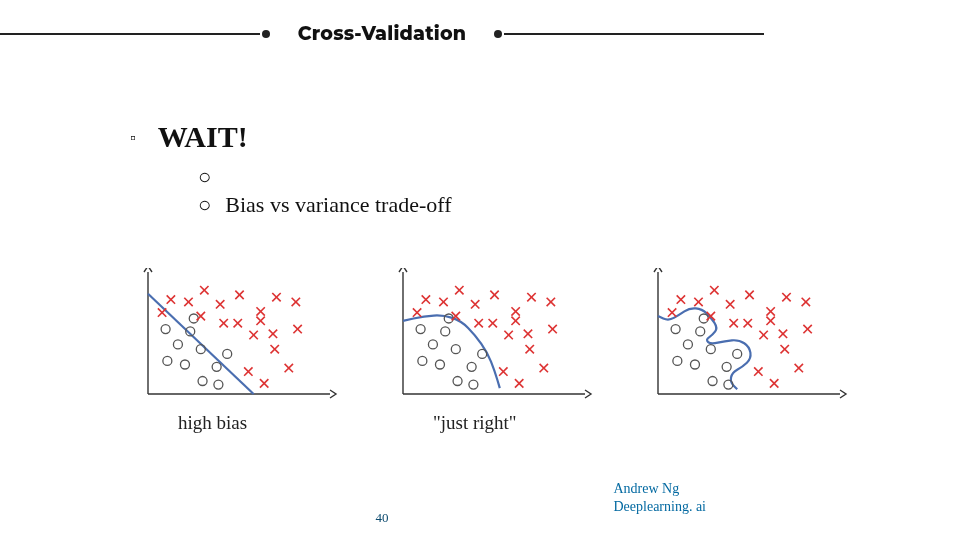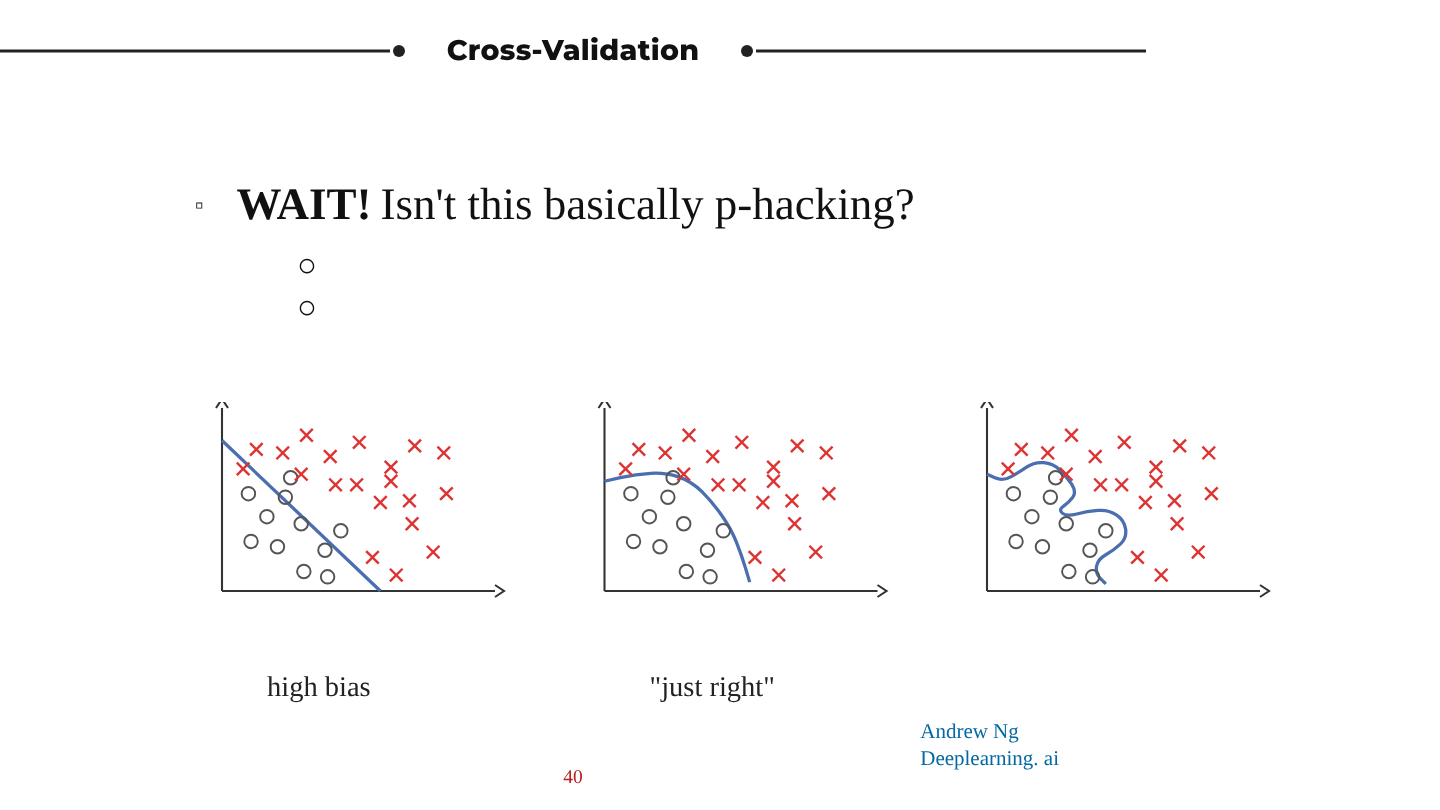--- a/index.html
+++ b/index.html
@@ -61,21 +61,21 @@
     right: 80px;
   }
   .bullet-l1 {
     display: flex;
     align-items: baseline;
     font-size: 30px;
     font-family: Georgia, 'Times New Roman', serif;
     margin-bottom: 10px;
   }
   .bullet-l1 .marker { font-size: 16px; margin-right: 22px; position: relative; top: -4px;}
-  .bullet-l1 .bold { font-weight: 700; margin-right: 6px;}
+  .bullet-l1 .bold { font-weight: 700; margin-right: 16px;}
   .bullet-l2 {
     display: flex;
     align-items: baseline;
     font-size: 22px;
     font-family: Georgia, 'Times New Roman', serif;
     margin-left: 68px;
     margin-bottom: 2px;
   }
   .bullet-l2 .marker { margin-right: 14px; }
 
@@ -84,21 +84,20 @@
     top: 268px;
     left: 118px;
     width: 730px;
     display: flex;
     justify-content: space-between;
   }
   .chart {
     width: 220px;
     display: flex;
     flex-direction: column;
-    gap: 36px;
   }
   .chart .plot {
     width: 220px;
     height: 140px;
   }
   .chart .caption {
     font-family: 'Times New Roman', Georgia, serif;
     font-size: 19px;
     color: #222;
     margin-top: 4px;
@@ -115,21 +114,21 @@
     color: #0369a1;
   }
   .pagenum {
     position: absolute;
     bottom: 14px;
     left: 0;
     width: 100%;
     text-align: center;
     font-family: Georgia, serif;
     font-size: 13px;
-    color: #b91c1c;
+    color: #0c4a6e;
   }
 </style>
 </head>
 <body>
 
 <div class="slide">
 
   <div class="header">
     <div class="rule left">
       <div class="line"></div>
@@ -139,27 +138,27 @@
     <div class="rule right">
       <div class="dot"></div>
       <div class="line"></div>
     </div>
   </div>
 
   <div class="body">
     <div class="bullet-l1">
       <span class="marker">▫</span>
       <span class="bold">WAIT!</span>
-      <span>Isn't this basically p-hacking?</span>
     </div>
     <div class="bullet-l2">
       <span class="marker">○</span>
     </div>
     <div class="bullet-l2">
       <span class="marker">○</span>
+      <span>Bias vs variance trade-off</span>
     </div>
   </div>
 
   <div class="charts">
     <div class="chart">
       <svg class="plot" viewBox="0 0 220 140">
         <g>
             <line x1="30" y1="126" x2="212" y2="126" stroke="#333" stroke-width="1.4"></line>
             <polyline points="212,122 218,126 212,130" fill="none" stroke="#333" stroke-width="1.4"></polyline>
             <line x1="30" y1="126" x2="30" y2="4" stroke="#333" stroke-width="1.4"></line>

